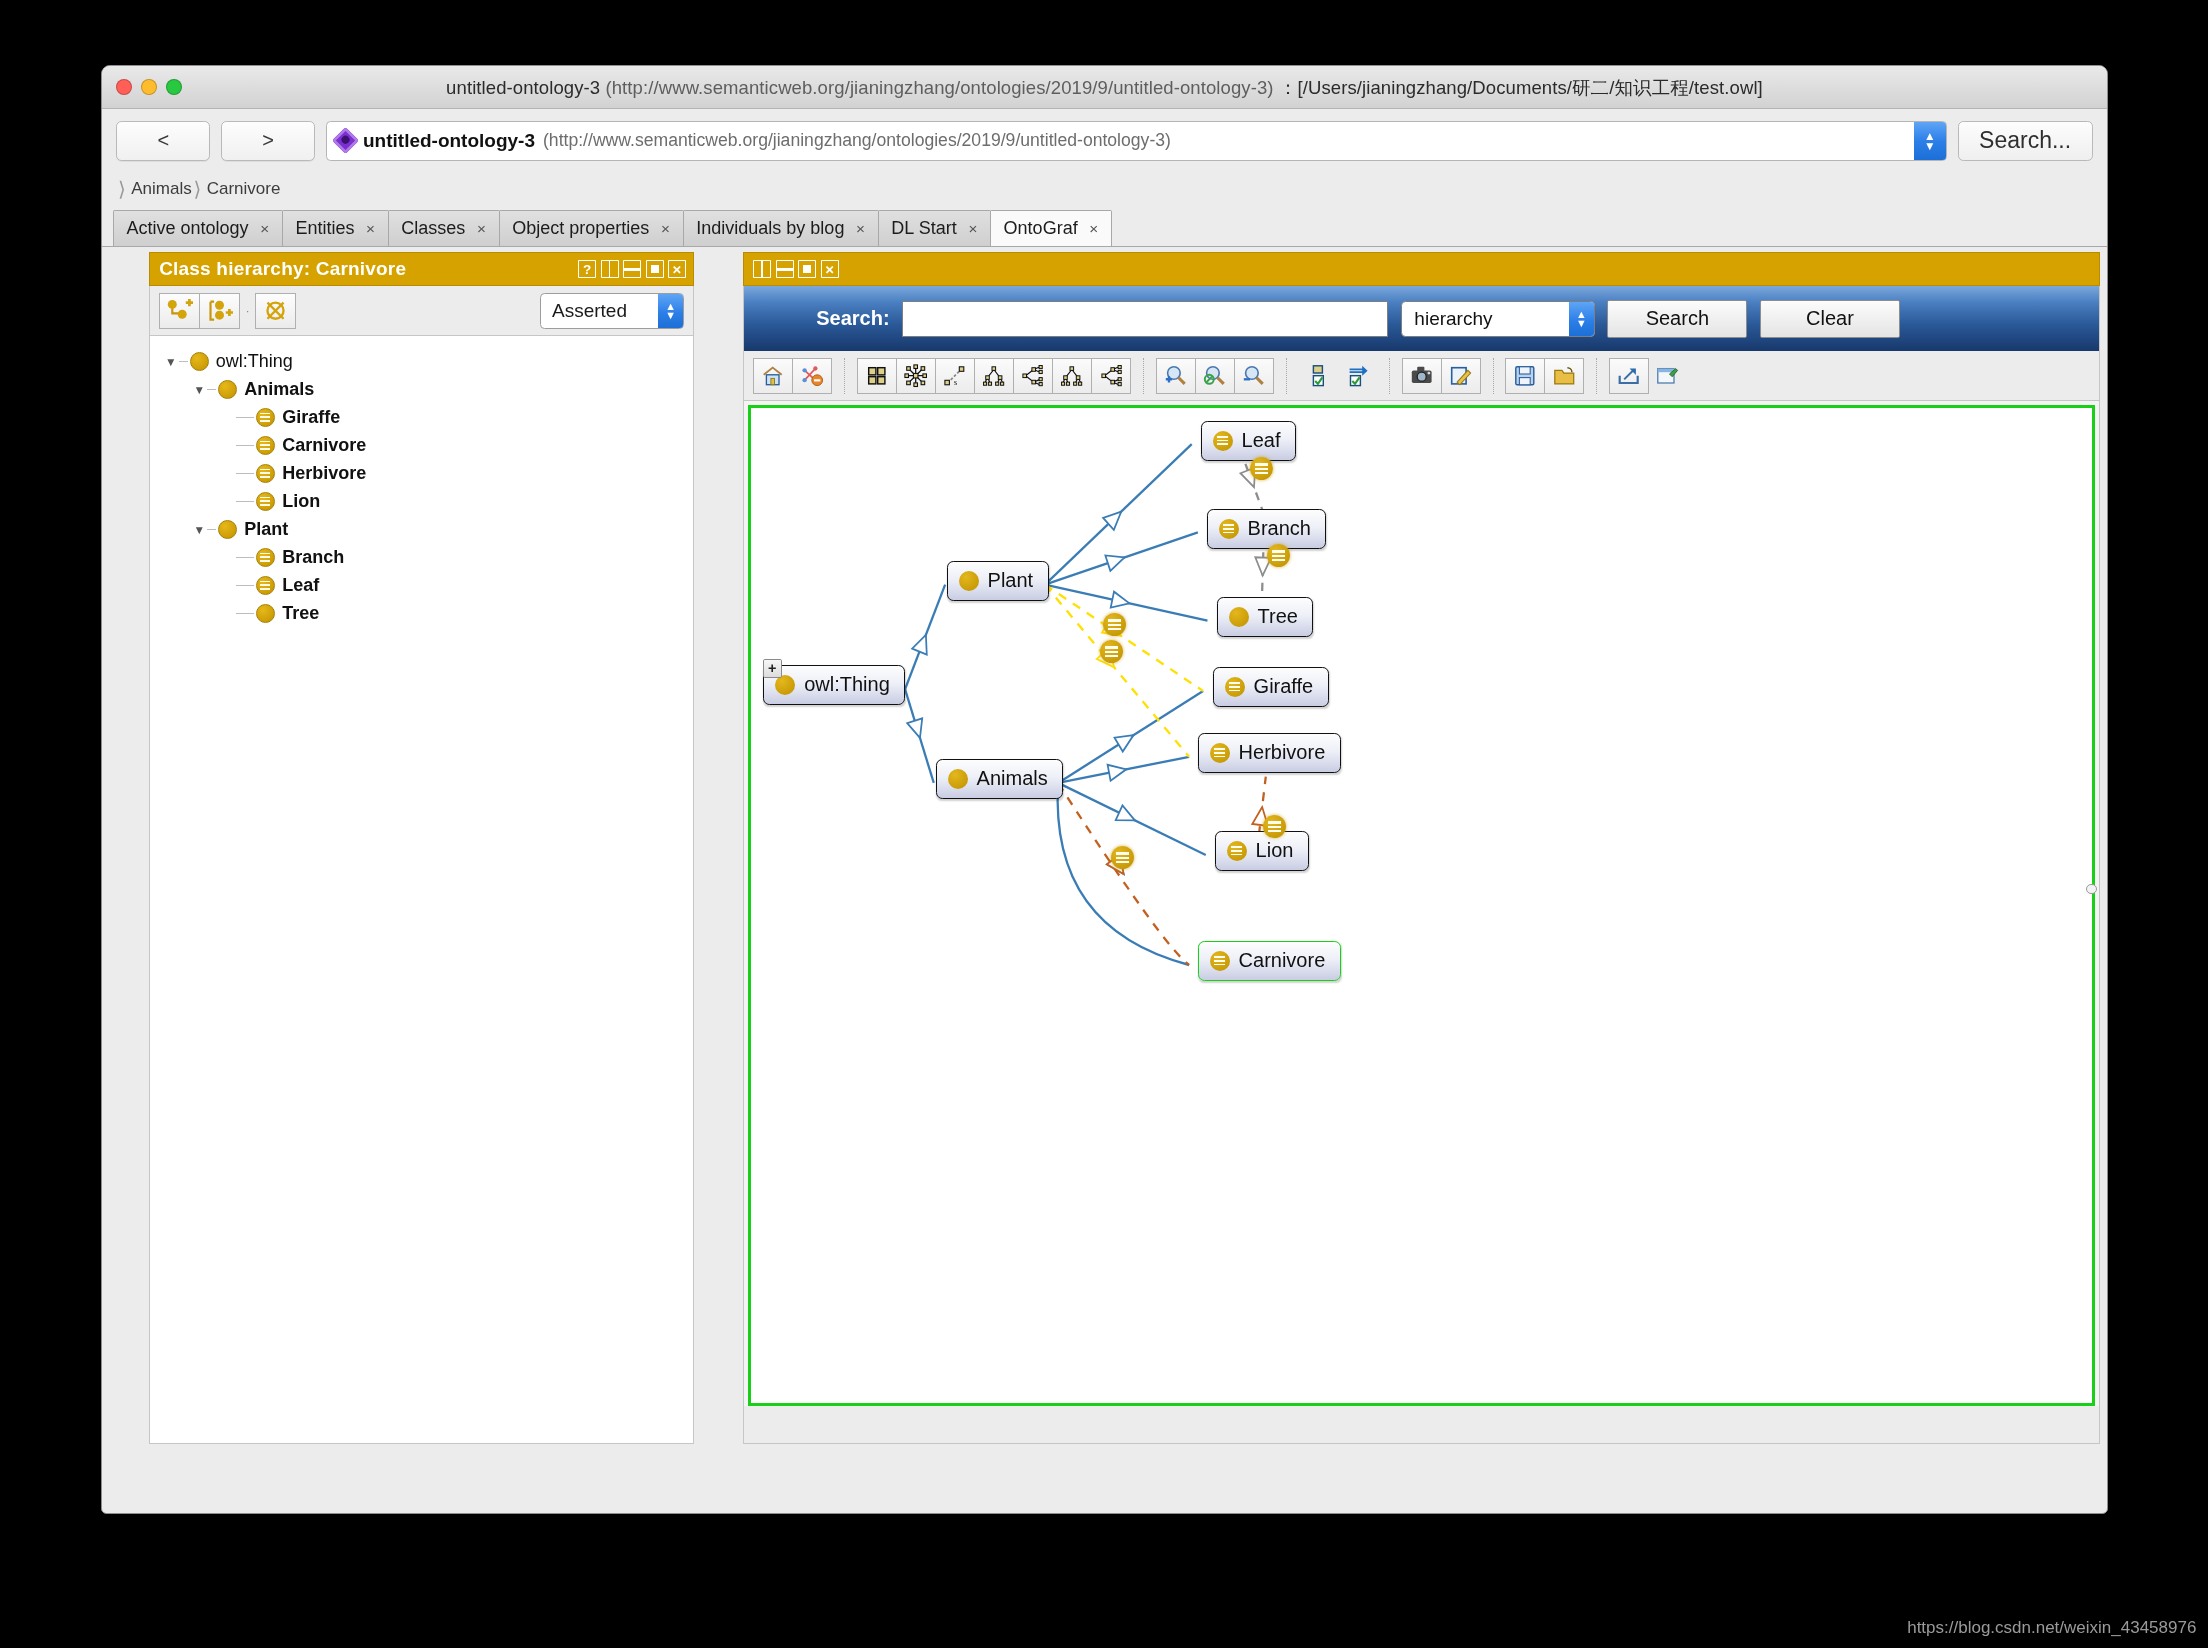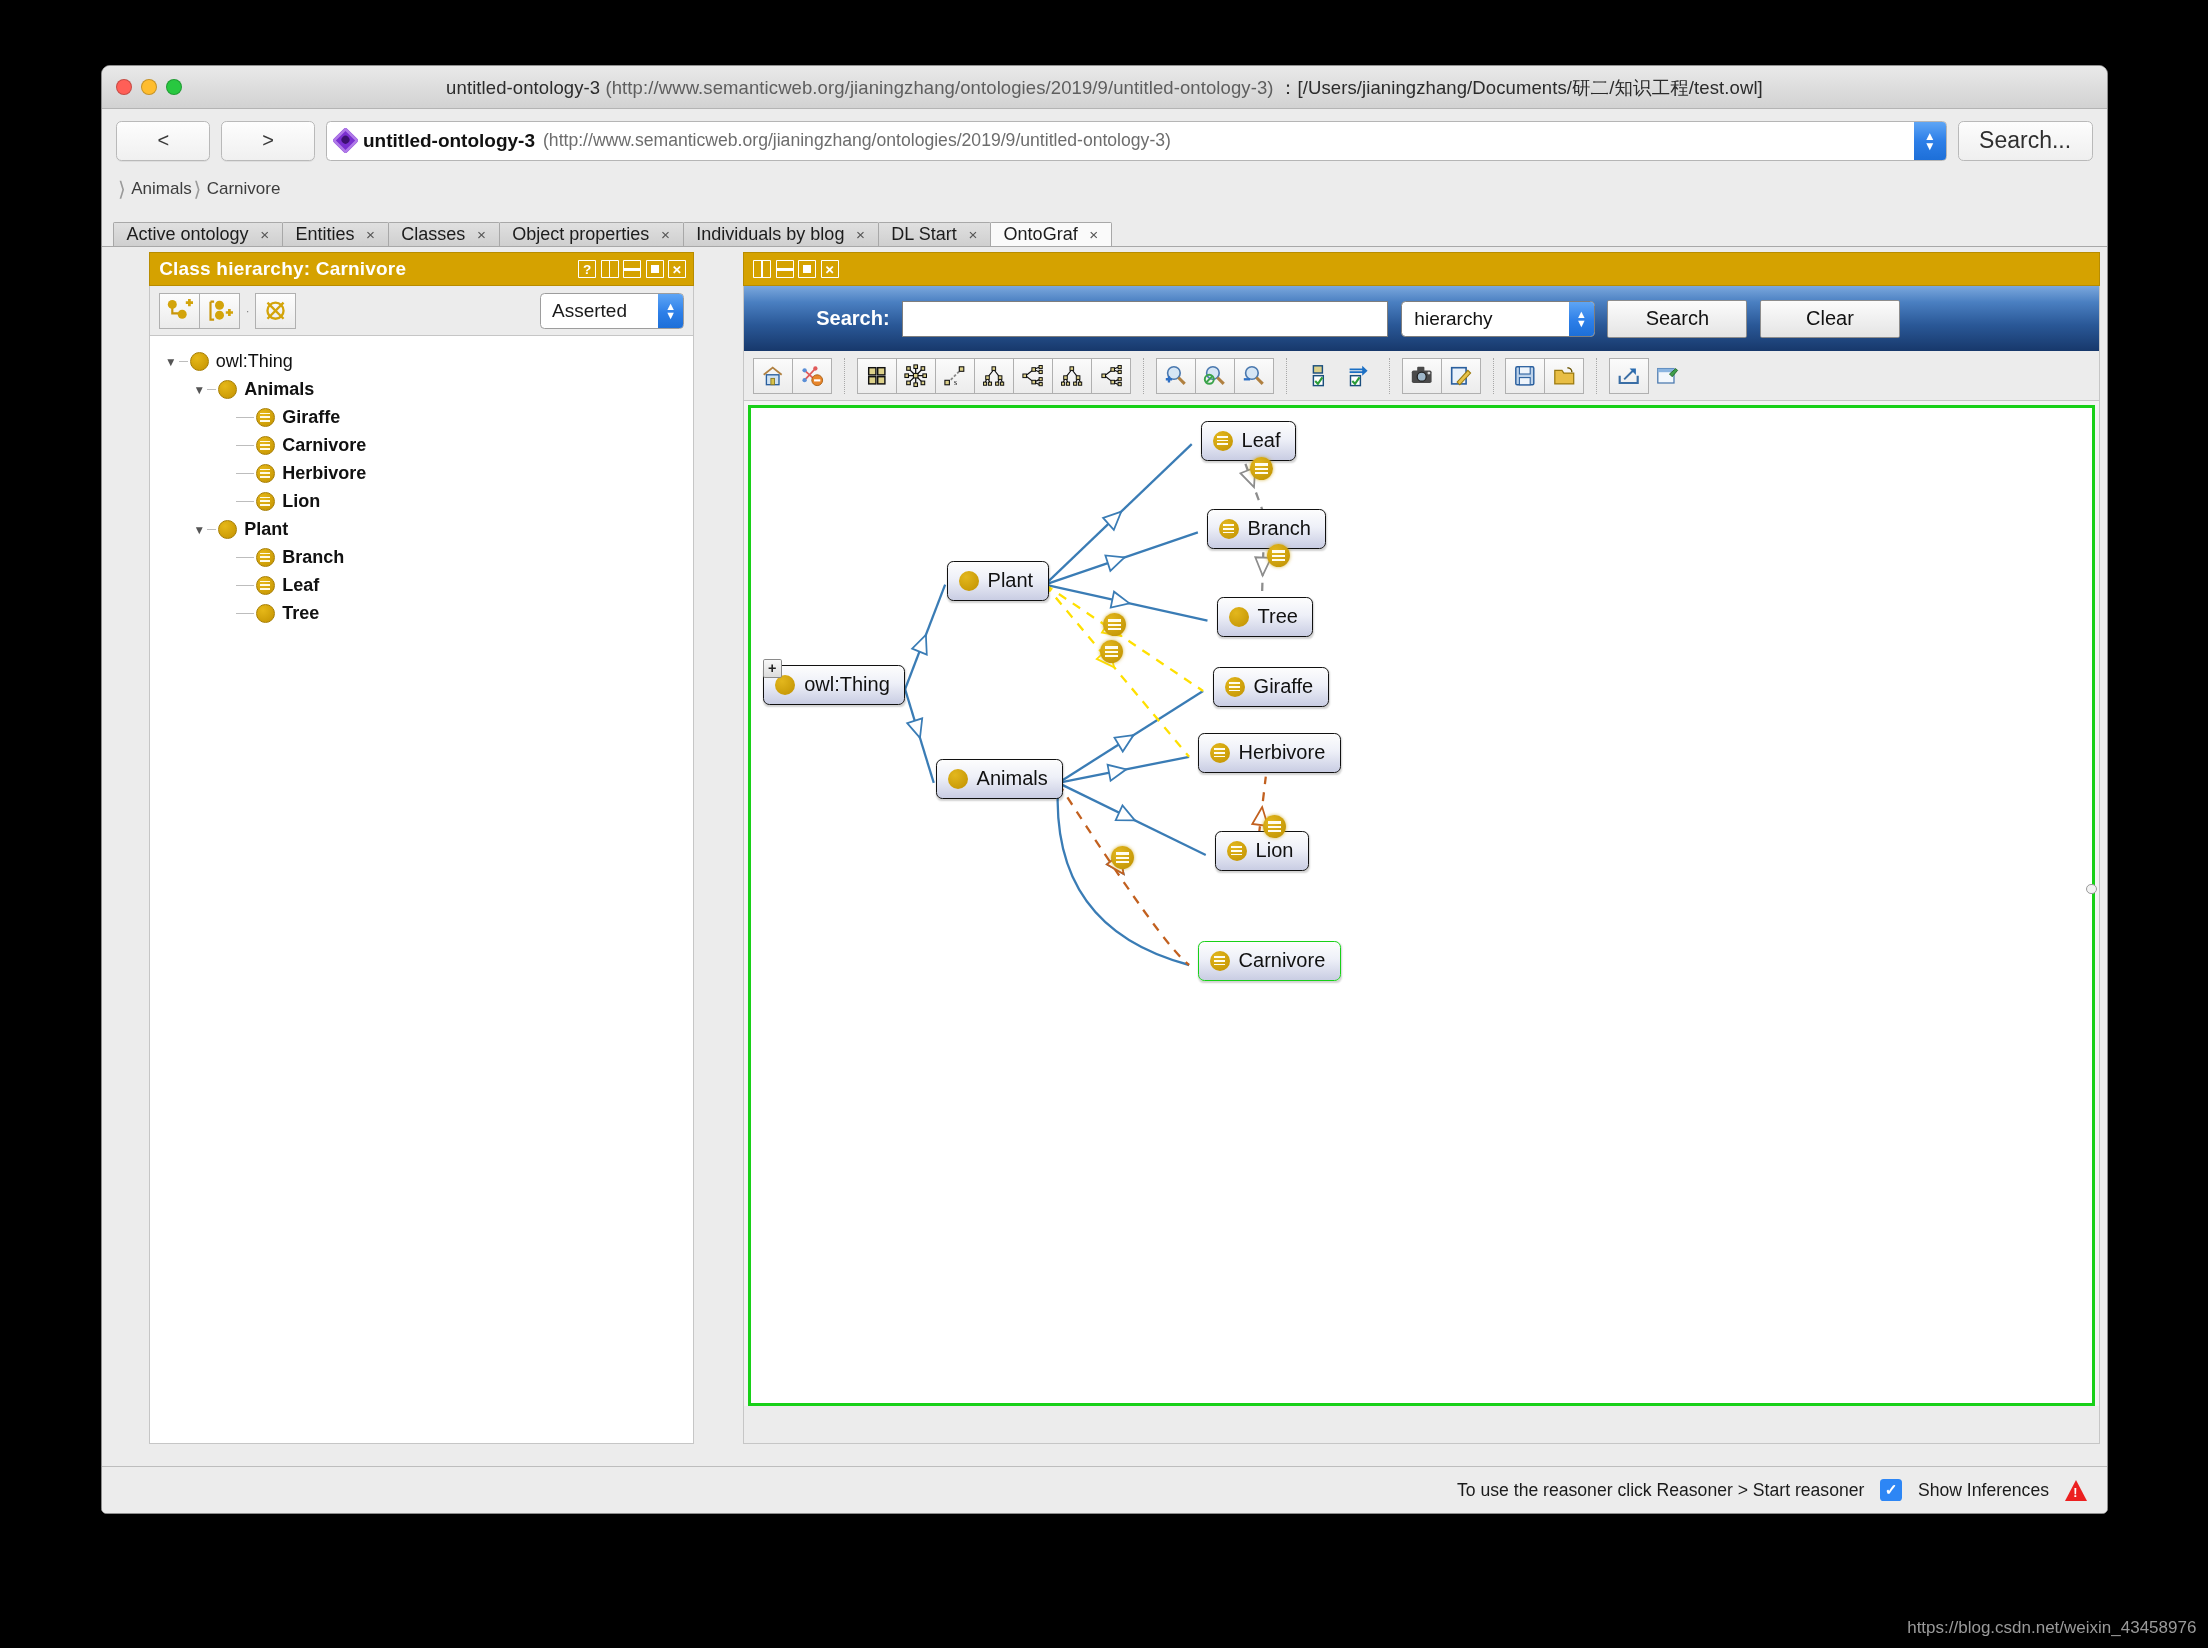--- a/index.html
+++ b/index.html
@@ -93,21 +93,21 @@
   }
   .crumb-sep { color:#9a9a9a; font-size:20px; margin:0 3.6px 0 0; }
   .crumb { color:#3d3d3d; }
 
   
   .tabbar {
     height: 41px; background:#ececec; display:flex; align-items:flex-end;
     padding-left: 10.8px; border-bottom:0.9px solid #a8a8a8; position:relative;
   }
   .tab {
-    height:24px; padding: 0 12.6px; display:flex; align-items:center; gap:11.7px;
+    height:36px; padding: 0 12.6px; display:flex; align-items:center; gap:11.7px;
     background: linear-gradient(to bottom,#e0e0e0,#cfcfcf);
     border:0.9px solid #a8a8a8; border-bottom:none;
     font-size:18px; color:#1c1c1c; margin-right:-0.9px;
     border-radius: 1.8px 1.8px 0 0;
   }
   .tab.active { background:#fafafa; border-color:#a8a8a8; }
   .tab .x { color:#555; font-size:15.3px; }
 
   
   .panes { display:flex; height: 1197px; padding: 5.4px 7.2px 0 7.2px; gap: 9px; }
@@ -877,23 +877,17 @@
                 <i></i>
               </div>
             </div>
           <div class="canvas-scrollknob"></div>
         </div>
 
         <div class="og-bottom"></div>
       </div>
     </div>
 
-    <div class="statusbar">
-      <span>To use the reasoner click Reasoner &gt; Start reasoner</span>
-      <span class="chk">✓</span>
-      <span>Show Inferences</span>
-      <span class="warn-tri"></span>
-    </div>
   </div>
 
   <div class="watermark">https://blog.csdn.net/weixin_43458976</div>
 </div>
 
 
 </body></html>

